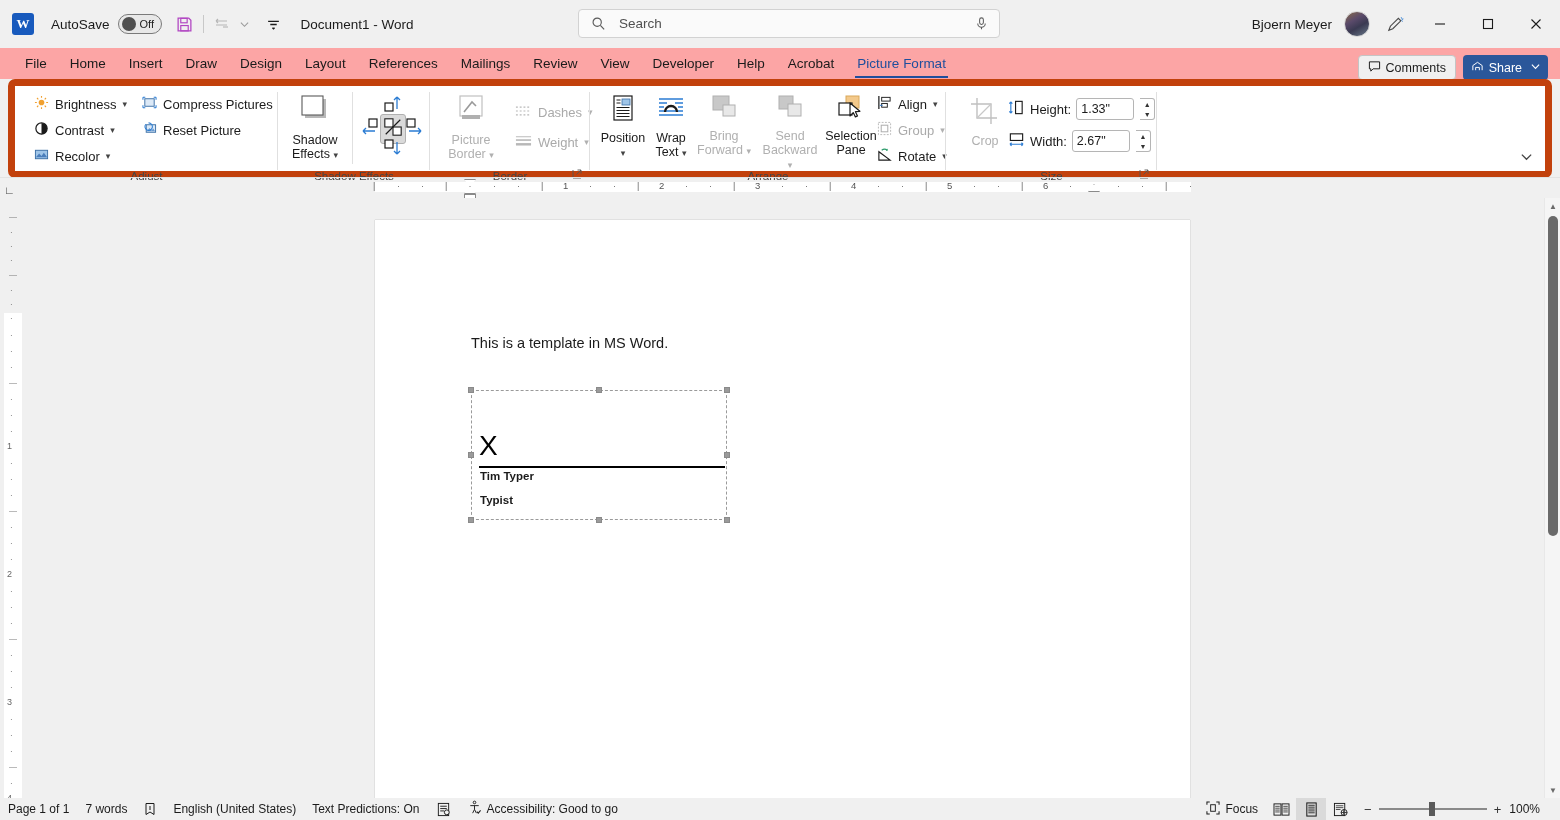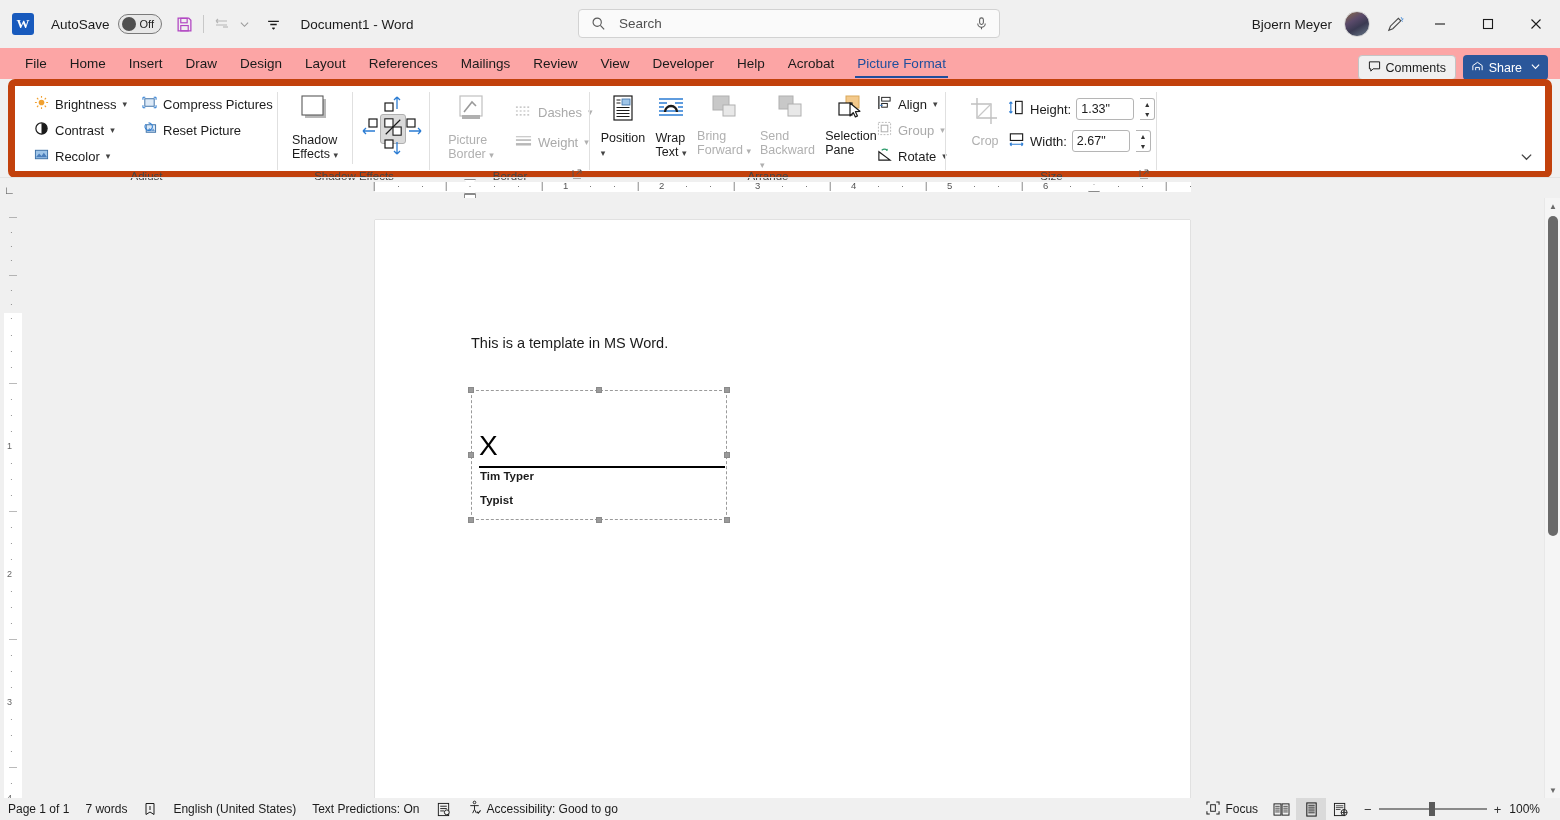--- a/index.html
+++ b/index.html
@@ -127,21 +127,21 @@
     font-size: 13px; color: #1b1b1b; cursor: pointer; border-radius: 3px;
     white-space: nowrap; height: 24px;
   }
   .sm-btn.disabled { color: #aaa; cursor: default; }
   .chev { font-size: 9px; color: #444; }
   .big-btn {
     display: flex; flex-direction: column; align-items: center;
     cursor: pointer; border-radius: 3px; padding: 3px 4px; width: 62px;
   }
   .big-btn .bb-label {
-    font-size: 12.5px; color: #1b1b1b; line-height: 14px;
+    font-size: 12.5px; color: #1b1b1b; text-align: center; line-height: 14px;
     margin-top: 3px;
   }
   .big-btn.disabled .bb-label { color: #b0b0b0; }
   .spin-label { font-size: 13px; color: #1b1b1b; }
   .spin-input {
     width: 58px; height: 22px; border: 1px solid #b5b5b5; border-radius: 3px;
     font-size: 12.5px; padding: 0 4px; font-family: "Liberation Sans", sans-serif;
     color: #1b1b1b; background: #fff;
   }
   .spin-arrows {

